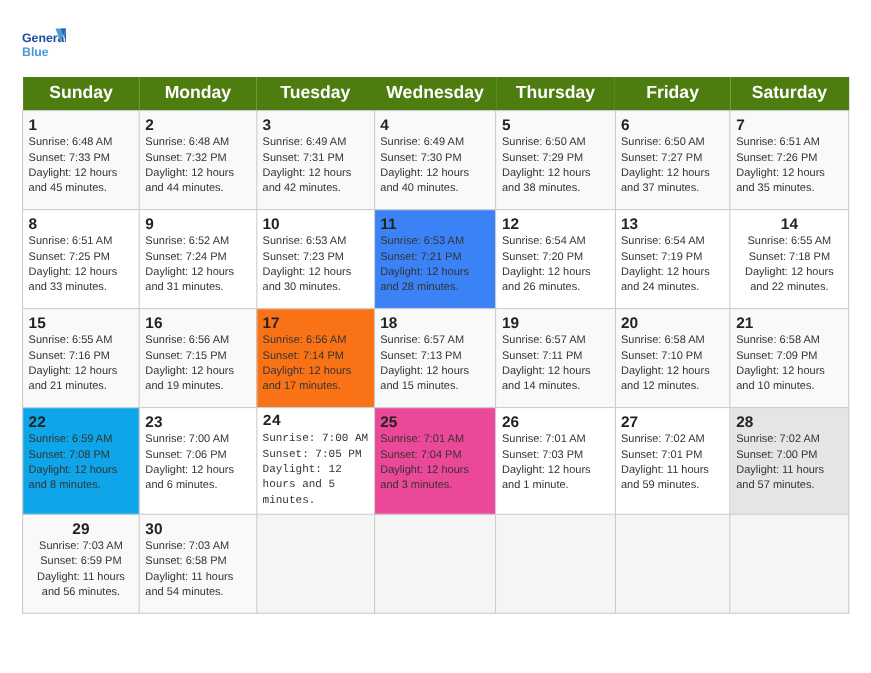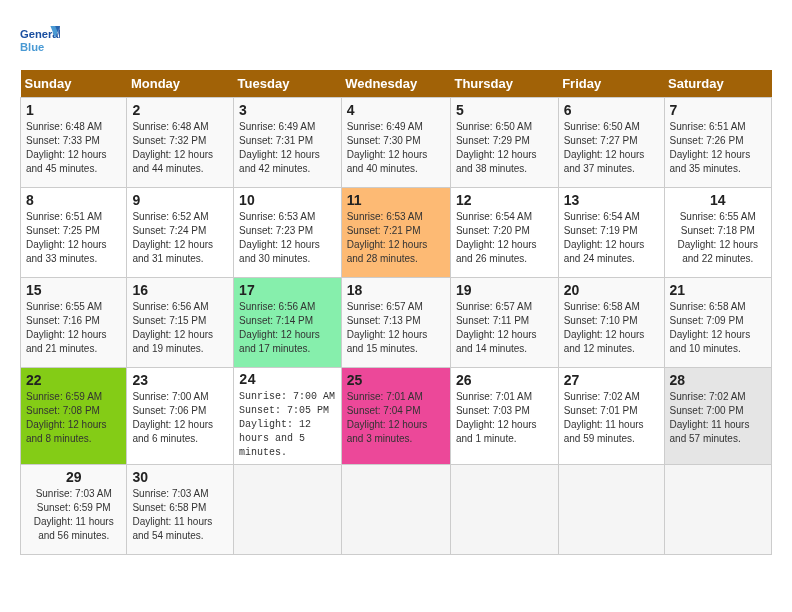--- a/index.html
+++ b/index.html
@@ -40,25 +40,25 @@
     .location-title {
       font-size: 16px;
       color: #555;
     }
     table {
       width: 100%;
       border-collapse: collapse;
       font-size: 11px;
     }
     thead tr th {
-      background-color: #a16207;
+      background-color: #4d7c0f;
       color: #fff;
       padding: 6px 4px;
-      text-align: left;
-      font-size: 13px;
+      text-align: center;
+      font-size: 16px;
       font-weight: bold;
     }
     tbody tr td {
       border: 1px solid #ccc;
       vertical-align: top;
       padding: 4px 5px;
       width: 113px;
       min-height: 80px;
       height: 90px;
       background: #fff;
@@ -145,21 +145,21 @@
           <div class="day-detail">Sunrise: 6:51 AM<br>Sunset: 7:25 PM<br>Daylight: 12 hours and 33 minutes.</div>
         </td>
         <td style="background: rgb(255, 255, 255);">
           <span class="day-num">9</span>
           <div class="day-detail">Sunrise: 6:52 AM<br>Sunset: 7:24 PM<br>Daylight: 12 hours and 31 minutes.</div>
         </td>
         <td style="background: rgb(255, 255, 255);">
           <span class="day-num">10</span>
           <div class="day-detail">Sunrise: 6:53 AM<br>Sunset: 7:23 PM<br>Daylight: 12 hours and 30 minutes.</div>
         </td>
-        <td style="background: #fdba74; margin-left: 22px;">
+        <td style="background: #3b82f6; margin-left: 22px;">
           <span class="day-num">11</span>
           <div class="day-detail">Sunrise: 6:53 AM<br>Sunset: 7:21 PM<br>Daylight: 12 hours and 28 minutes.</div>
         </td>
         <td style="background: rgb(255, 255, 255);">
           <span class="day-num">12</span>
           <div class="day-detail">Sunrise: 6:54 AM<br>Sunset: 7:20 PM<br>Daylight: 12 hours and 26 minutes.</div>
         </td>
         <td style="background: rgb(255, 255, 255);">
           <span class="day-num">13</span>
           <div class="day-detail">Sunrise: 6:54 AM<br>Sunset: 7:19 PM<br>Daylight: 12 hours and 24 minutes.</div>
@@ -171,21 +171,21 @@
       </tr>
       <tr>
         <td style="background: rgb(249, 249, 249);">
           <span class="day-num">15</span>
           <div class="day-detail">Sunrise: 6:55 AM<br>Sunset: 7:16 PM<br>Daylight: 12 hours and 21 minutes.</div>
         </td>
         <td style="background: rgb(249, 249, 249);">
           <span class="day-num">16</span>
           <div class="day-detail">Sunrise: 6:56 AM<br>Sunset: 7:15 PM<br>Daylight: 12 hours and 19 minutes.</div>
         </td>
-        <td style="background: #86efac; margin-top: 13px;">
+        <td style="background: #f97316; margin-top: 13px;">
           <span class="day-num">17</span>
           <div class="day-detail">Sunrise: 6:56 AM<br>Sunset: 7:14 PM<br>Daylight: 12 hours and 17 minutes.</div>
         </td>
         <td style="background: rgb(249, 249, 249);">
           <span class="day-num">18</span>
           <div class="day-detail">Sunrise: 6:57 AM<br>Sunset: 7:13 PM<br>Daylight: 12 hours and 15 minutes.</div>
         </td>
         <td style="background: rgb(249, 249, 249);">
           <span class="day-num">19</span>
           <div class="day-detail">Sunrise: 6:57 AM<br>Sunset: 7:11 PM<br>Daylight: 12 hours and 14 minutes.</div>
@@ -193,21 +193,21 @@
         <td style="background: rgb(249, 249, 249);">
           <span class="day-num">20</span>
           <div class="day-detail">Sunrise: 6:58 AM<br>Sunset: 7:10 PM<br>Daylight: 12 hours and 12 minutes.</div>
         </td>
         <td style="background: rgb(249, 249, 249);">
           <span class="day-num">21</span>
           <div class="day-detail">Sunrise: 6:58 AM<br>Sunset: 7:09 PM<br>Daylight: 12 hours and 10 minutes.</div>
         </td>
       </tr>
       <tr>
-        <td style="background: #84cc16;">
+        <td style="background: #0ea5e9;">
           <span class="day-num">22</span>
           <div class="day-detail">Sunrise: 6:59 AM<br>Sunset: 7:08 PM<br>Daylight: 12 hours and 8 minutes.</div>
         </td>
         <td style="background: rgb(255, 255, 255);">
           <span class="day-num">23</span>
           <div class="day-detail">Sunrise: 7:00 AM<br>Sunset: 7:06 PM<br>Daylight: 12 hours and 6 minutes.</div>
         </td>
         <td style="background: rgb(255, 255, 255); font-family: Liberation Mono, monospace;">
           <span class="day-num">24</span>
           <div class="day-detail">Sunrise: 7:00 AM<br>Sunset: 7:05 PM<br>Daylight: 12 hours and 5 minutes.</div>

